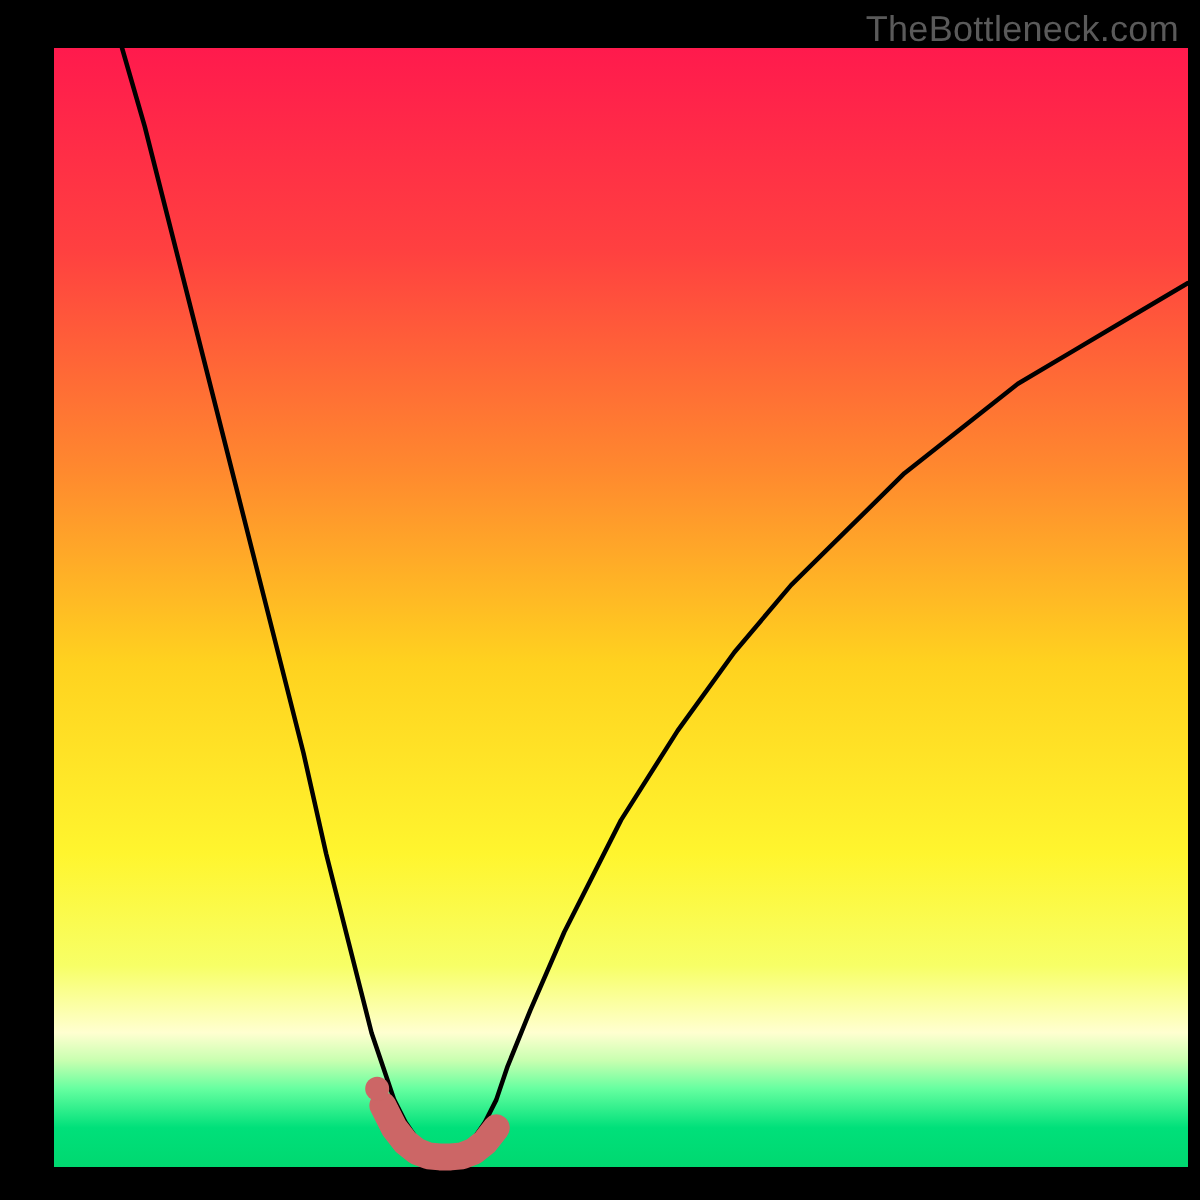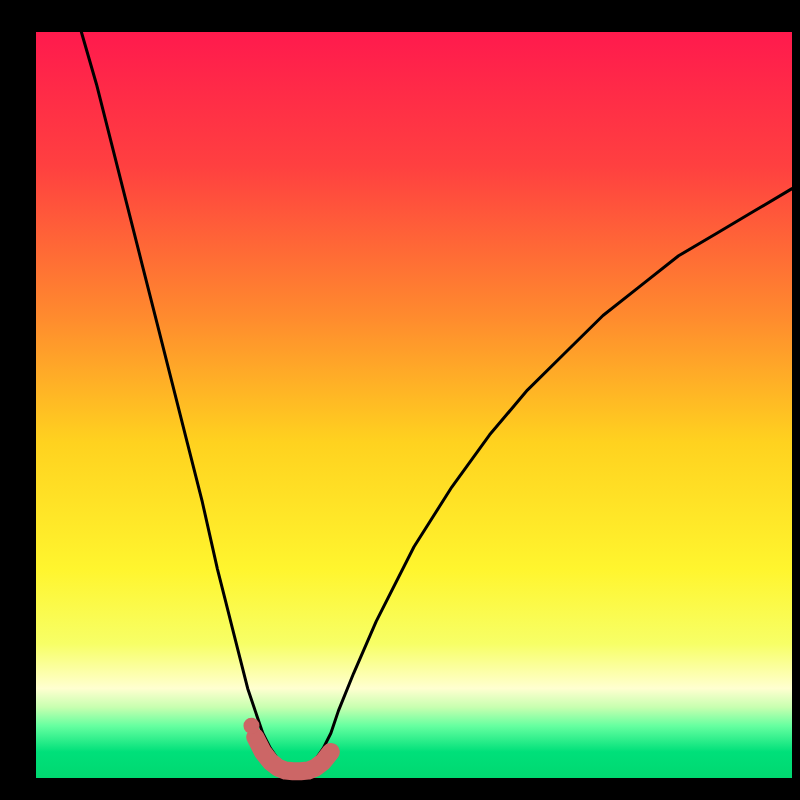--- a/index.html
+++ b/index.html
@@ -31,20 +31,21 @@
   svg {
     position: absolute;
     top: 0;
     left: 0;
   }
 </style>
 </head>
 <body>
 
 <div class="frame">
+  <div class="watermark">TheBottleneck.com</div>
   <svg id="plot" width="800" height="800" viewBox="0 0 800 800">
       <defs>
         <linearGradient id="bg-grad" x1="0" y1="0" x2="0" y2="1">
           <stop offset="0%" stop-color="#ff1a4d"></stop>
           <stop offset="18%" stop-color="#ff4040"></stop>
           <stop offset="38%" stop-color="#ff8a2e"></stop>
           <stop offset="55.00000000000001%" stop-color="#ffd21f"></stop>
           <stop offset="72%" stop-color="#fff52e"></stop>
           <stop offset="82%" stop-color="#f7ff66"></stop>
           <stop offset="88%" stop-color="#ffffd0"></stop>

